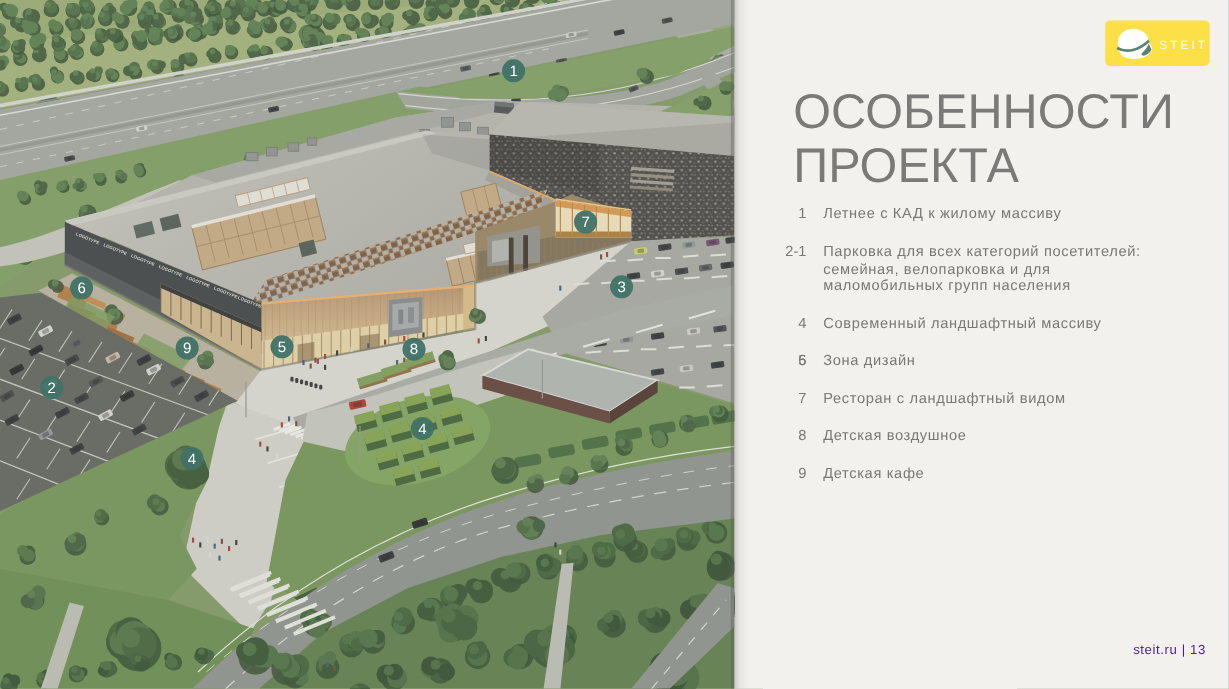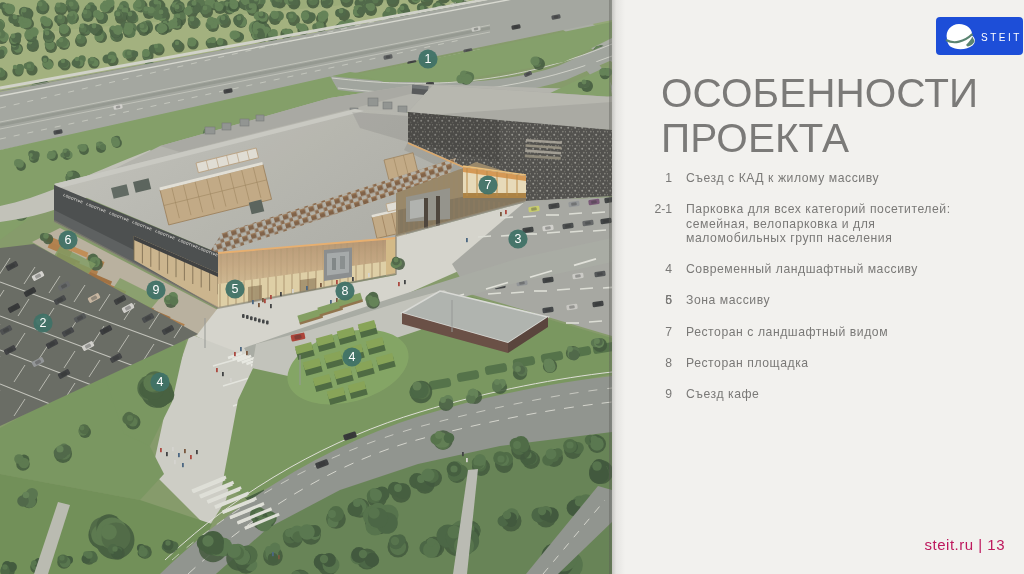--- a/index.html
+++ b/index.html
@@ -1,25 +1,25 @@
 <!DOCTYPE html>
 <html><head>
 <meta charset="utf-8">
 <style>
 html,body{margin:0;padding:0;}
 body{width:1024px;height:574px;position:relative;overflow:hidden;background:#f2f1ee;font-family:"Liberation Sans",sans-serif;}
 #photo{position:absolute;left:0;top:0;width:612px;height:574px;overflow:hidden;}
 #edge{position:absolute;left:609px;top:0;width:16px;height:574px;background:linear-gradient(90deg,rgba(85,85,80,0.40),rgba(120,120,115,0.10) 45%,rgba(242,241,238,0));}
-#logo{position:absolute;left:921px;top:17px;width:87px;height:38px;background:#1d4ed8;border-radius:4px;margin-left:15px;}
+#logo{position:absolute;left:921px;top:17px;width:87px;height:38px;background:#fde047;border-radius:4px;}
 #title{position:absolute;left:661px;top:71px;width:380px;color:#7b7a78;font-size:40.5px;line-height:45px;letter-spacing:0.05px;font-weight:400;}
 #list{position:absolute;left:640px;top:171px;width:340px;color:#7a7977;font-size:12.2px;line-height:14.6px;letter-spacing:0.55px;}
 .it{position:relative;margin-bottom:16.5px;}
 .n{position:absolute;left:0;top:0;width:32px;text-align:right;letter-spacing:0;}
 .t{margin-left:46px;}
-#foot{position:absolute;right:19px;top:536px;color:#be185d;font-size:15px;letter-spacing:0.5px;}
+#foot{position:absolute;right:19px;top:536px;color:#4c1d95;font-size:11px;letter-spacing:0.5px;}
 </style>
 </head>
 <body>
 
 <div id="photo">
 <svg width="612" height="574" viewBox="0 0 612 574">
 <rect x="0" y="0" width="612" height="574" fill="#7d9660"></rect>
       <g>
         <polygon points="0,0 612,0 612,16 0,128" fill="#95aa70"></polygon>
         <polygon points="0,36 400,0 540,0 0,106" fill="#9fb077"></polygon>
@@ -2326,44 +2326,44 @@
 <path d="M 30,28 C 33,25 35.5,22 36.3,19.5 L 38.5,24 C 38,26.5 35,29 31.5,29.5 Z" fill="#5a8471"></path>
 <text x="45" y="23.8" font-family="Liberation Sans, sans-serif" font-size="10" letter-spacing="2.5" fill="#fff">STEIT</text>
 </svg>
 </div>
 
 <div id="title">ОСОБЕННОСТИ<br>ПРОЕКТА</div>
 
 <div id="list">
 <div class="it">
       <span class="n">1</span>
-      <div class="t">Съезд с КАД к жилому массиву</div>
+      <div class="t">Летнее с КАД к жилому массиву</div>
     </div>
 <div class="it">
       <span class="n">2-1</span>
       <div class="t">Парковка для всех категорий посетителей:<br>семейная, велопарковка и для<br>маломобильных групп населения</div>
     </div>
 <div class="it">
       <span class="n">4</span>
       <div class="t">Современный ландшафтный массиву</div>
     </div>
 <div class="it">
       <span class="n">5</span>
     </div>
 <div class="it">
       <span class="n">6</span>
-      <div class="t">Зона массиву</div>
+      <div class="t">Зона дизайн</div>
     </div>
 <div class="it">
       <span class="n">7</span>
       <div class="t">Ресторан с ландшафтный видом</div>
     </div>
 <div class="it">
       <span class="n">8</span>
-      <div class="t">Ресторан площадка</div>
+      <div class="t">Детская воздушное</div>
     </div>
 <div class="it">
       <span class="n">9</span>
-      <div class="t">Съезд кафе</div>
+      <div class="t">Детская кафе</div>
     </div>
 </div>
 
 <div id="foot">steit.ru | 13</div>
 
 </body></html>

